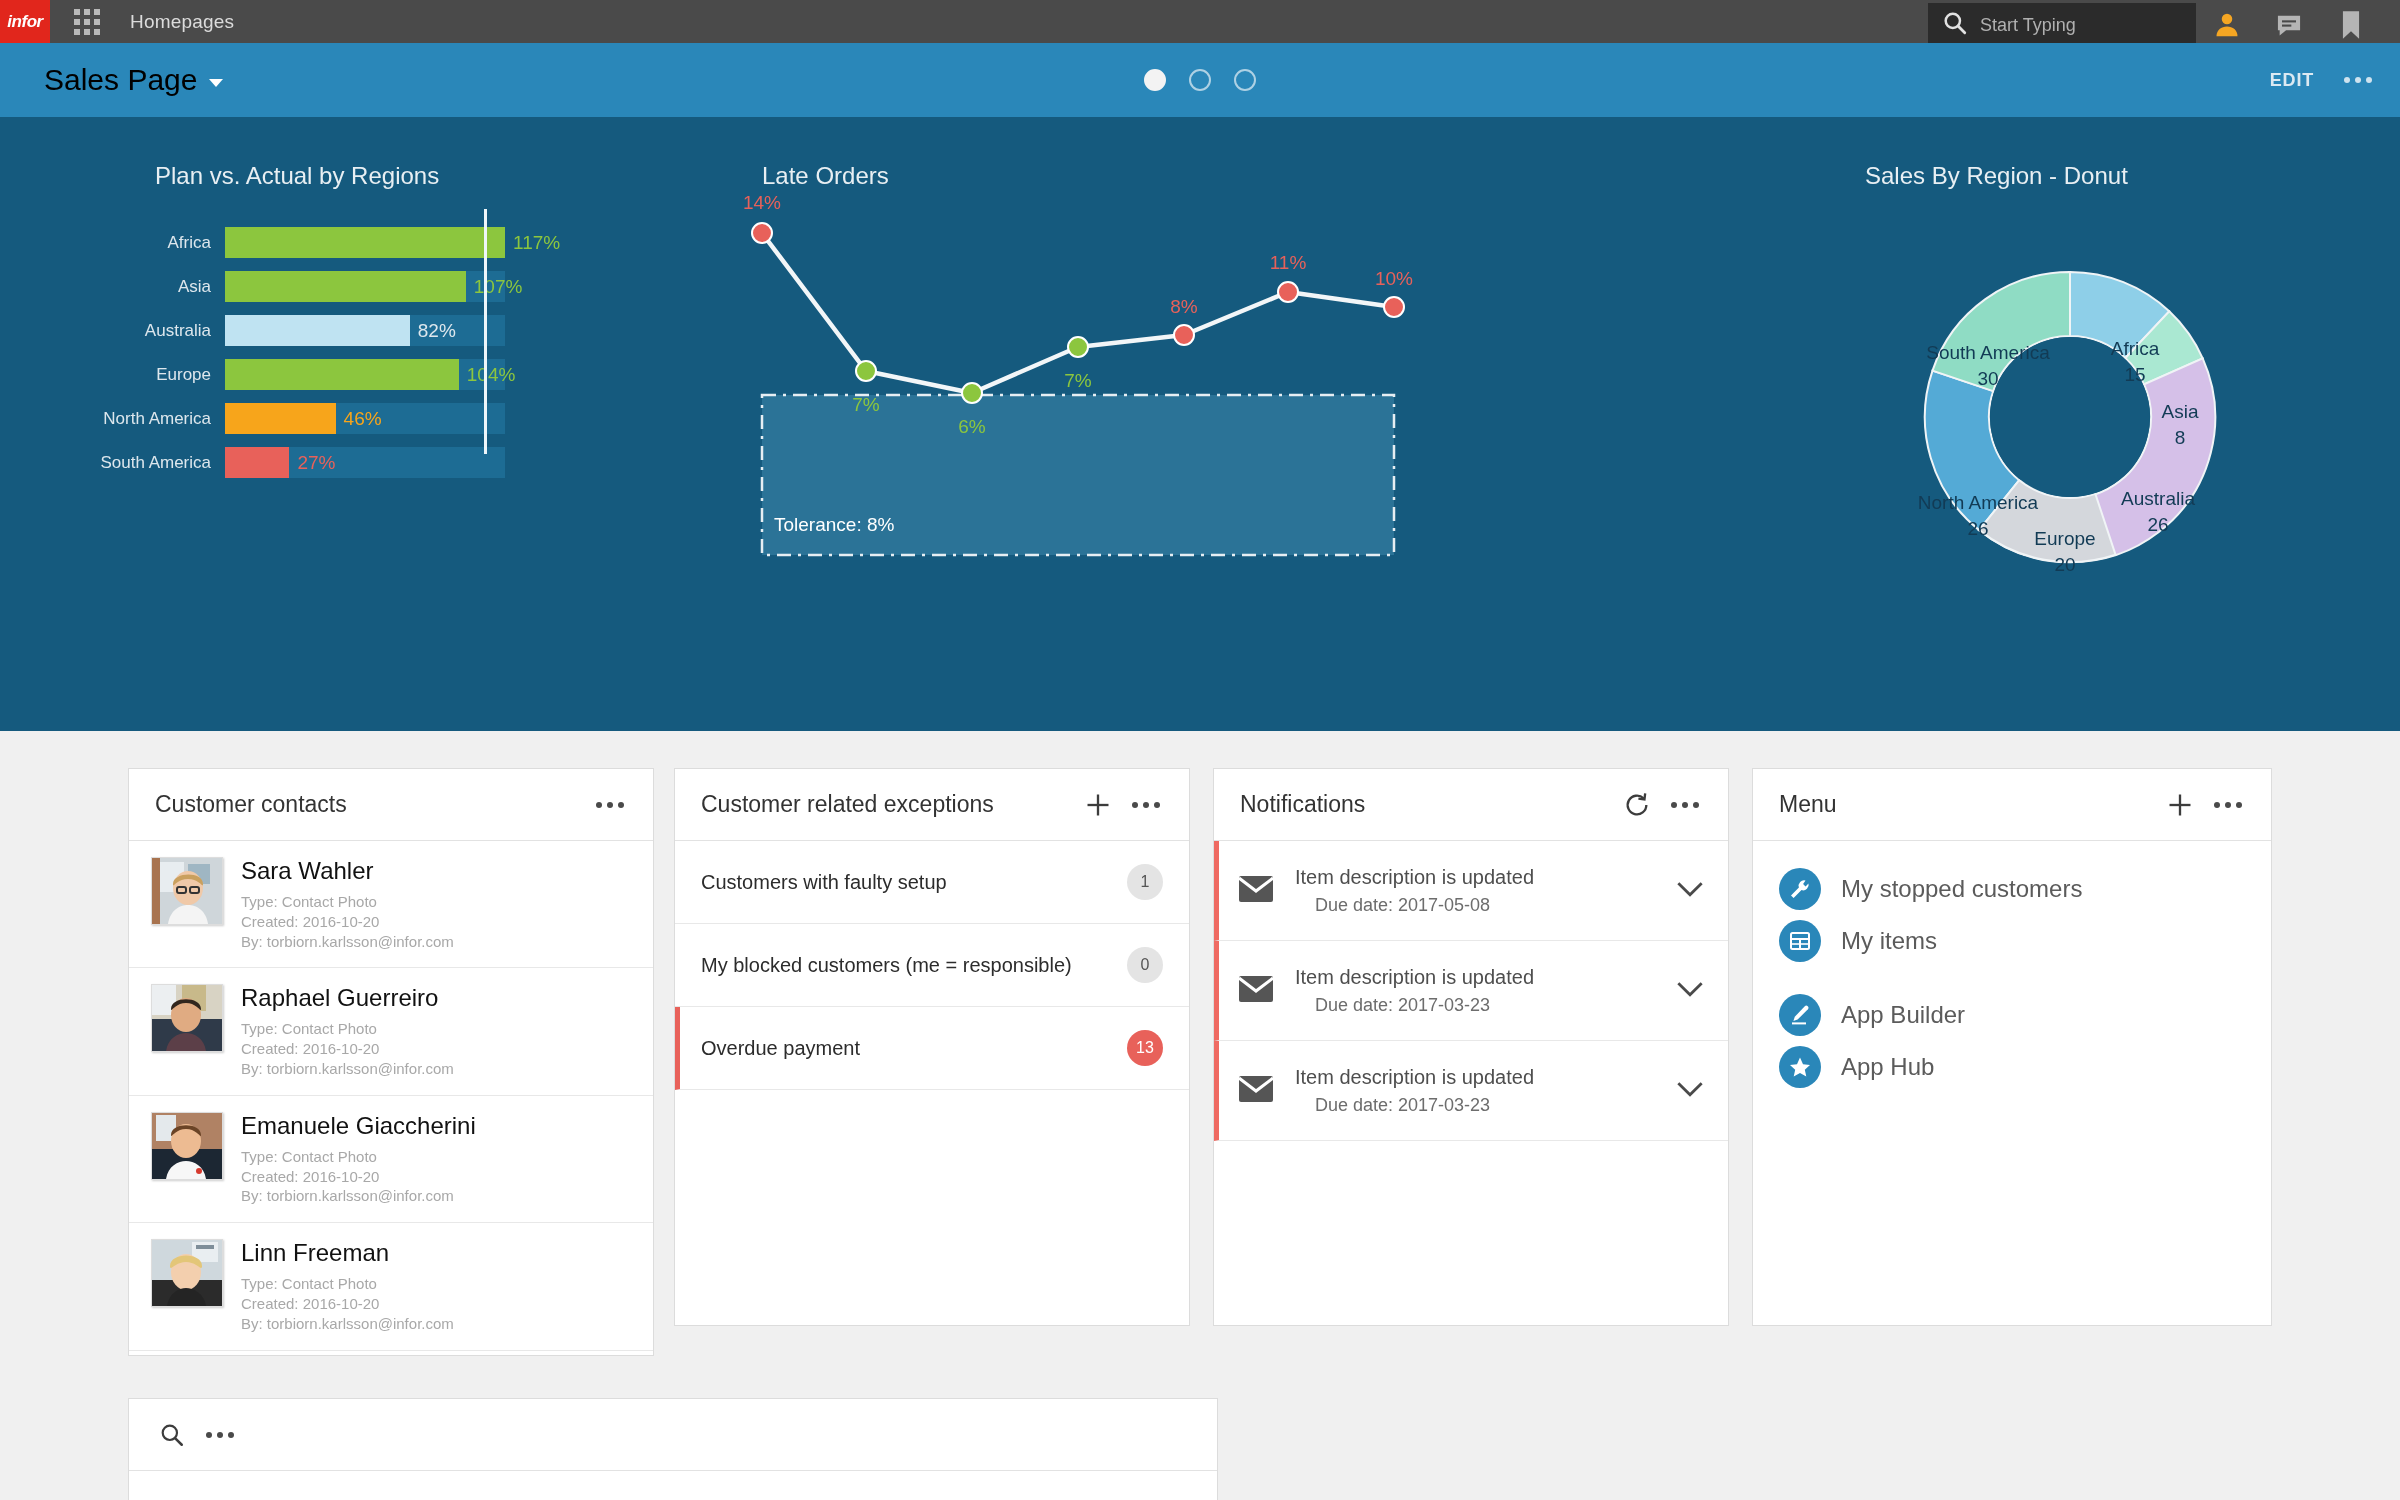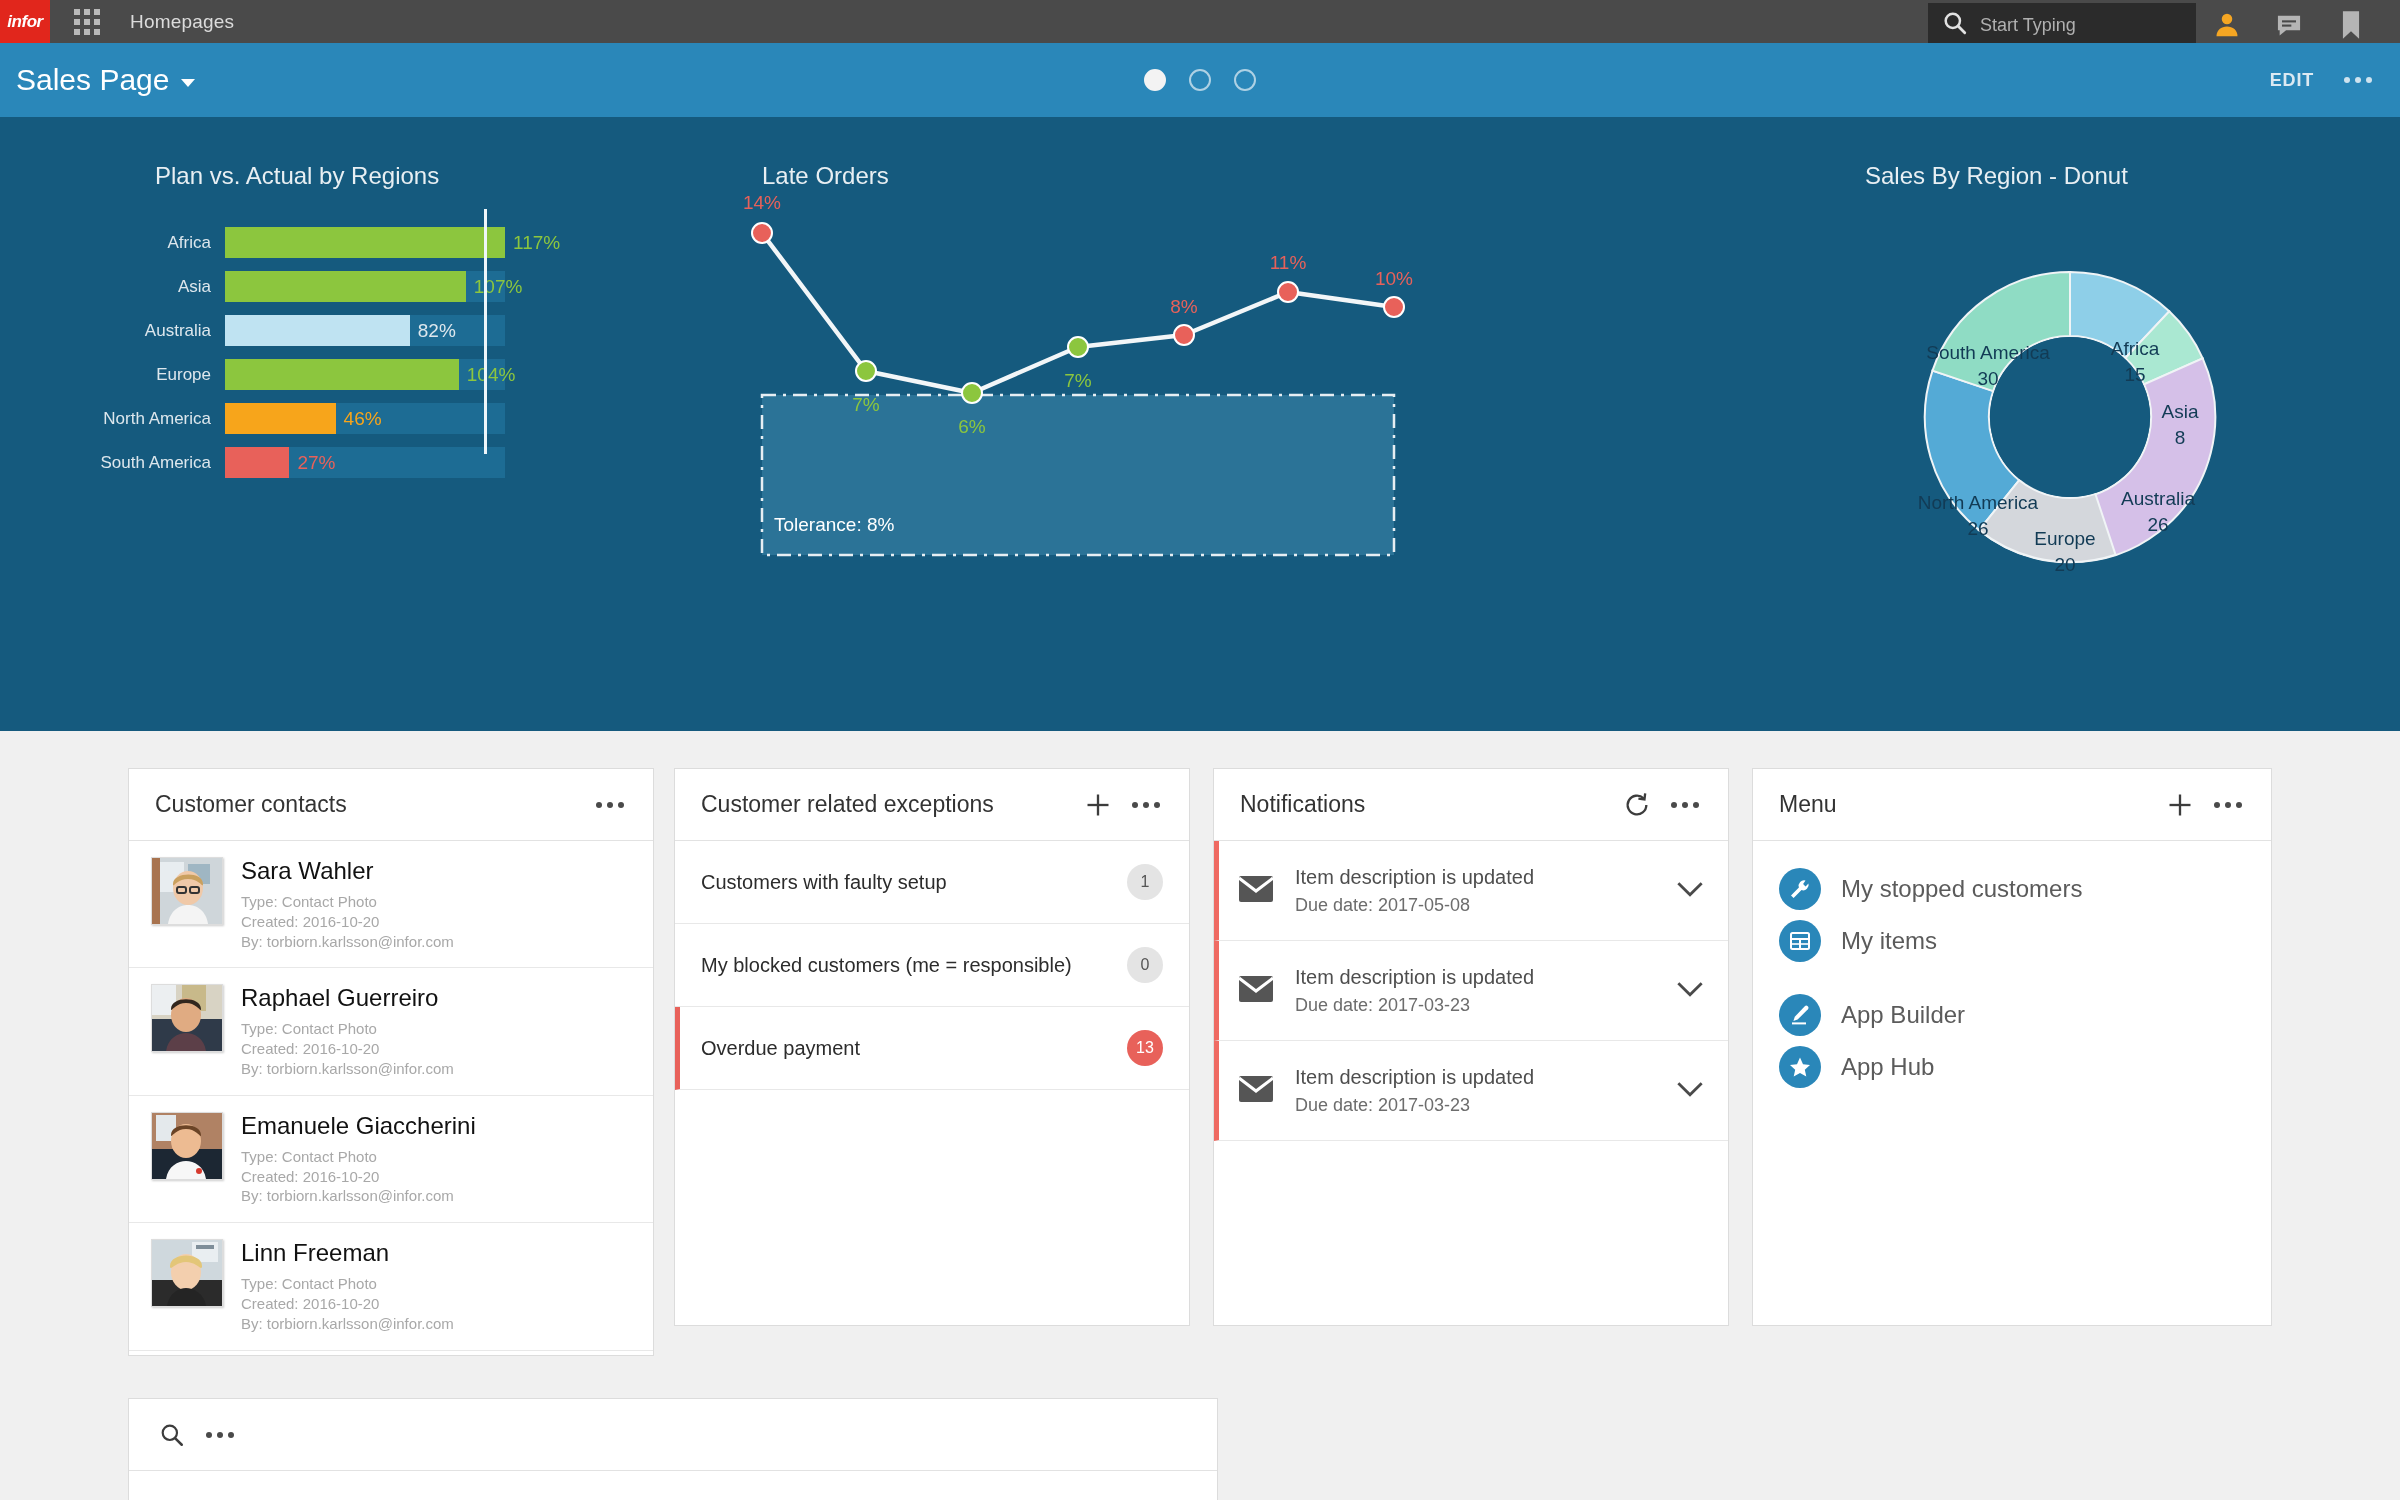--- a/index.html
+++ b/index.html
@@ -37,21 +37,21 @@
   #search-box .sicon { flex: 0 0 auto; }
   #search-input-text { color: #b0b0b0; font-size: 18px; }
   .nav-icon { width: 62px; height: 50px; display: flex; align-items: center; justify-content: center; }
 
   
   #pagebar {
     height: 74px; background: #2a87b9; position: relative;
     display: flex; align-items: center;
   }
   #page-title {
-    color: #ffffff; font-size: 30px; margin-left: 16px; font-weight: 300;
+    color: #000000; font-size: 30px; margin-left: 44px; font-weight: 300;
     display: flex; align-items: center; gap: 12px;
   }
   .caret-down {
     width: 0; height: 0; border-left: 7px solid transparent;
     border-right: 7px solid transparent; border-top: 8px solid #fff;
     margin-top: 6px;
   }
   #page-dots {
     position: absolute; left: 50%; transform: translateX(-50%);
     display: flex; gap: 23px; align-items: center;
@@ -132,21 +132,21 @@
     min-width: 36px; height: 36px; border-radius: 50%; display: flex;
     align-items: center; justify-content: center; font-size: 16px;
   }
   .badge.grey { background: #e4e4e4; color: #555; }
   .badge.red { background: #e8615a; color: #fff; }
 
   
   .notif-row { height: 100px; display: flex; align-items: center; padding: 0 24px 0 20px; border-bottom: 1px solid #e8e8e8; border-left: 5px solid #ef6a62; gap: 22px; }
   .notif-txt { flex: 1; }
   .notif-title { font-size: 20px; color: #4e4e4e; margin-bottom: 6px; }
-  .notif-sub { font-size: 18px; color: #6d6d6d; }
+  .notif-sub { font-size: 18px; color: #6d6d6d; margin-left: 20px; }
 
   
   .menu-row { display: flex; align-items: center; gap: 20px; padding: 8px 26px; height: 52px; }
   .menu-ico { width: 42px; height: 42px; border-radius: 50%; background: #2a87b9; display: flex; align-items: center; justify-content: center; flex: 0 0 auto; }
   .menu-label { font-size: 24px; color: #5b5b5b; }
 
   
   #salesorders-card { left: 128px; top: 660px; width: 1090px; height: 230px; }
 </style>
 </head>

